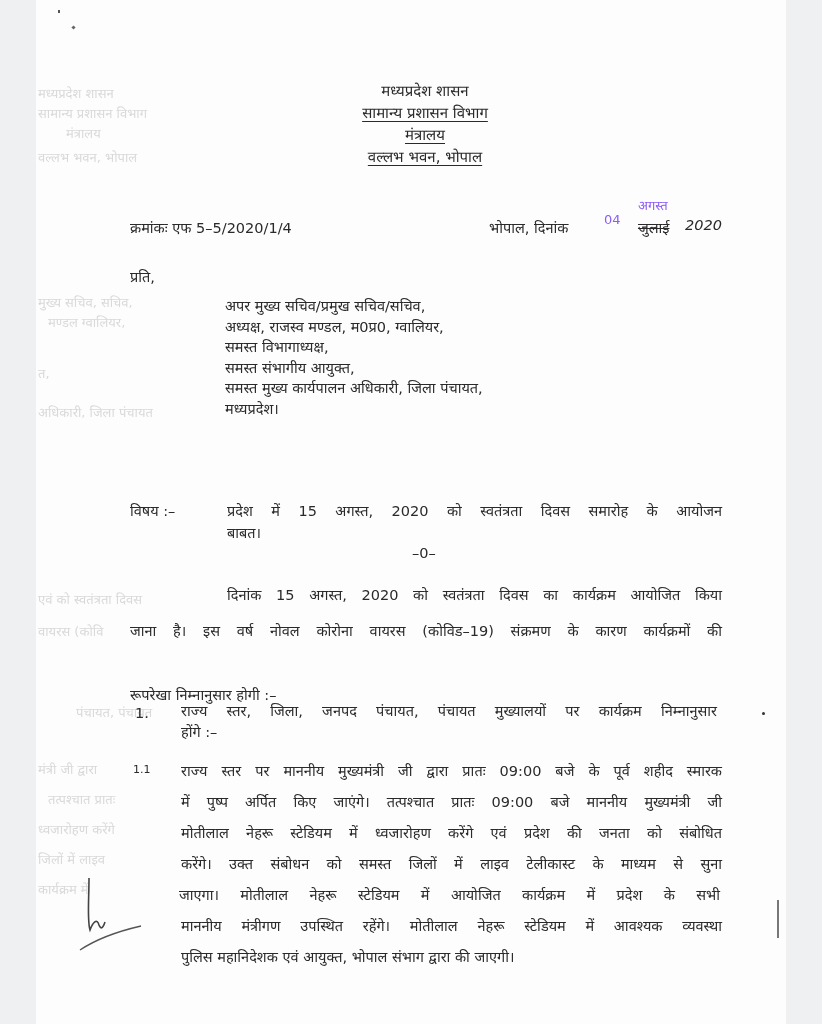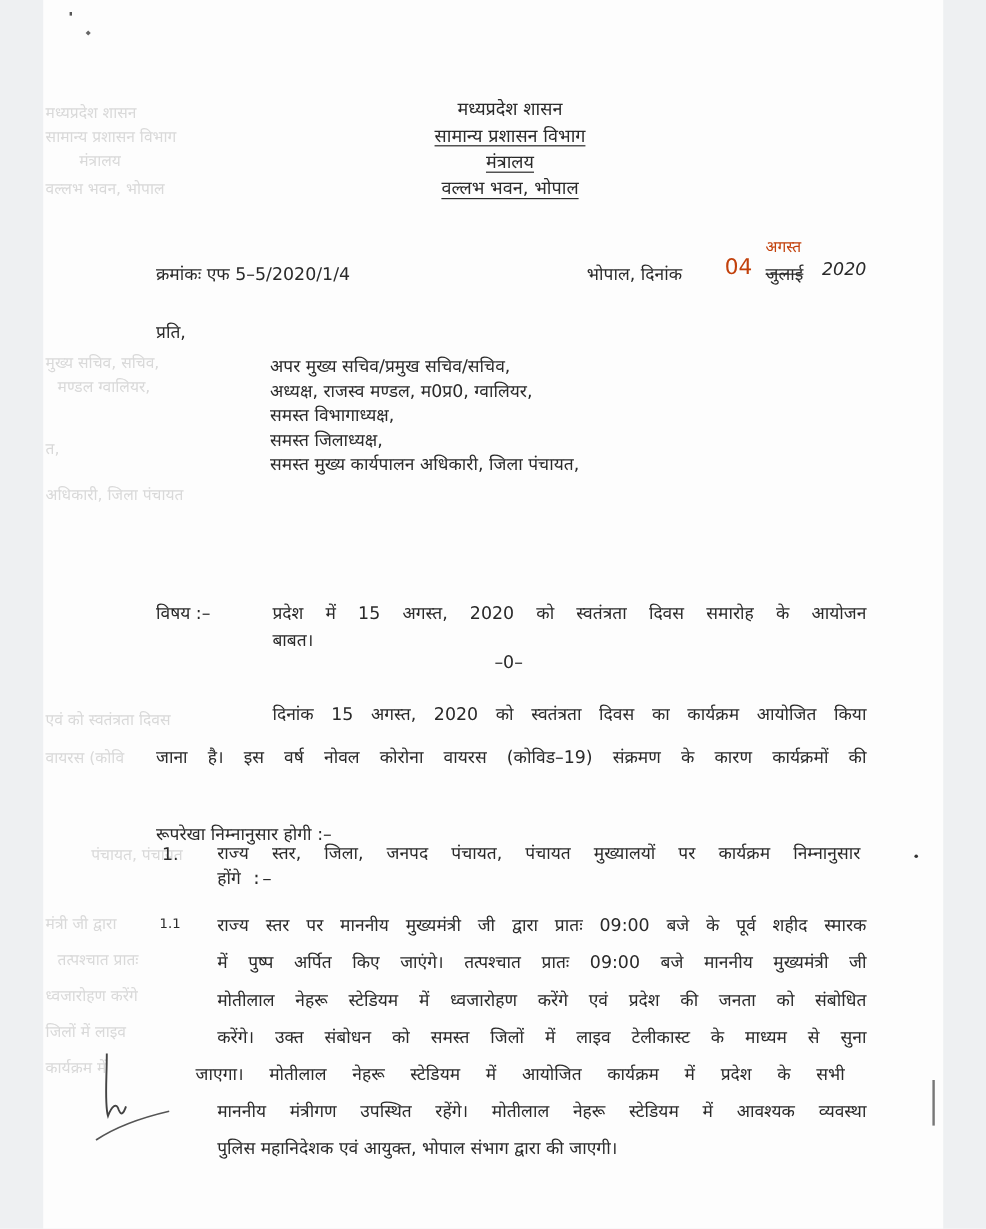--- a/index.html
+++ b/index.html
@@ -14,21 +14,21 @@
       position: absolute; left: 36px; top: 0; width: 750px; height: 1024px;
       background: #fdfdfd;
     }
     .abs { position: absolute; white-space: nowrap; }
     .ghost { color: #d9d9d9; font-size: 13px; }
     .hdr { position: absolute; left: 300px; width: 250px; text-align: center; font-size: 15px; line-height: 22px; }
     .hdr div { display: block; }
     .u { text-decoration: underline; text-underline-offset: 3px; }
     .txt { font-size: 14.5px; }
     .just { position: absolute; text-align: justify; text-align-last: justify; font-size: 14.5px; white-space: normal; }
-    .hand { font-family: "DejaVu Sans", sans-serif; color: #c2410c; }
+    .hand { font-family: "DejaVu Sans", sans-serif; color: #8b5cf6; }
   </style>
 </head>
 <body>
 
 <div class="page"></div>
 
 <div>
   <div class="abs ghost" style="left:38px;top:84px;">मध्यप्रदेश शासन</div>
   <div class="abs ghost" style="left:38px;top:104px;">सामान्य प्रशासन विभाग</div>
   <div class="abs ghost" style="left:66px;top:124px;">मंत्रालय</div>
@@ -49,54 +49,55 @@
 
 <div class="hdr" style="top:80px;">
   <div>मध्यप्रदेश शासन</div>
   <div class="u">सामान्य प्रशासन विभाग</div>
   <div class="u">मंत्रालय</div>
   <div class="u">वल्लभ भवन, भोपाल</div>
 </div>
 
 <div class="abs txt" style="left:130px;top:217px;">क्रमांकः एफ 5–5/2020/1/4</div>
 <div class="abs txt" style="left:489px;top:217px;">भोपाल,   दिनांक</div>
-<div class="abs hand" style="left:604px;top:212px;font-size:18px;">04</div>
+<div class="abs hand" style="left:604px;top:212px;font-size:13px;">04</div>
 <div class="abs hand" style="left:638px;top:196px;font-size:13px;">अगस्त</div>
 <div class="abs txt" style="left:638px;top:217px;text-decoration:line-through;">जुलाई</div>
 <div class="abs txt" style="left:685px;top:217px;font-style:italic;">2020</div>
 
 <div class="abs txt" style="left:130px;top:266px;">प्रति,</div>
 <div class="abs txt" style="left:225px;top:296px;line-height:20.5px;">
   <div>अपर मुख्य सचिव/प्रमुख सचिव/सचिव,</div>
   <div>अध्यक्ष, राजस्व मण्डल, म0प्र0, ग्वालियर,</div>
   <div>समस्त विभागाध्यक्ष,</div>
-  <div>समस्त जिलाध्यक्ष,</div>
+  <div>समस्त संभागीय आयुक्त,</div>
   <div>समस्त मुख्य कार्यपालन अधिकारी, जिला पंचायत,</div>
+  <div>मध्यप्रदेश।</div>
 </div>
 
 <div class="abs txt" style="left:130px;top:500px;">विषय :–</div>
 <div class="just" style="left:227px;top:500px;width:495px;">प्रदेश में 15 अगस्त, 2020 को स्वतंत्रता दिवस समारोह के आयोजन</div>
 <div class="abs txt" style="left:227px;top:522px;">बाबत।</div>
 <div class="abs txt" style="left:412px;top:545px;">–0–</div>
 
 <div class="just" style="left:227px;top:584px;width:495px;">दिनांक 15 अगस्त, 2020 को स्वतंत्रता दिवस का कार्यक्रम आयोजित किया</div>
 <div class="just" style="left:130px;top:620px;width:592px;">जाना है। इस वर्ष नोवल कोरोना वायरस (कोविड–19) संक्रमण के कारण कार्यक्रमों की</div>
 <div class="abs txt" style="left:130px;top:684px;">रूपरेखा निम्नानुसार होगी :–</div>
 
 <div class="abs txt" style="left:135px;top:705px;">1.</div>
 <div class="just" style="left:181px;top:700px;width:536px;">राज्य स्तर, जिला, जनपद पंचायत, पंचायत मुख्यालयों पर कार्यक्रम निम्नानुसार</div>
-<div class="abs txt" style="left:181px;top:721px;font-family:Liberation Mono, monospace;">होंगे :–</div>
+<div class="abs txt" style="left:181px;top:721px;">होंगे :–</div>
 <div class="abs" style="left:762px;top:712px;width:3px;height:3px;background:#333;border-radius:50%;"></div>
 
 <div class="abs txt" style="left:133px;top:763px;font-size:11px;">1.1</div>
 <div class="just" style="left:181px;top:760px;width:541px;">राज्य स्तर पर माननीय मुख्यमंत्री जी द्वारा प्रातः 09:00 बजे के पूर्व शहीद स्मारक</div>
 <div class="just" style="left:181px;top:791px;width:541px;">में पुष्प अर्पित किए जाएंगे। तत्पश्चात प्रातः 09:00 बजे माननीय मुख्यमंत्री जी</div>
 <div class="just" style="left:181px;top:822px;width:541px;">मोतीलाल नेहरू स्टेडियम में ध्वजारोहण करेंगे एवं प्रदेश की जनता को संबोधित</div>
 <div class="just" style="left:181px;top:853px;width:541px;">करेंगे। उक्त संबोधन को समस्त जिलों में लाइव टेलीकास्ट के माध्यम से सुना</div>
-<div class="just" style="left:163px;top:884px;width:541px;">जाएगा। मोतीलाल नेहरू स्टेडियम में आयोजित कार्यक्रम में प्रदेश के सभी</div>
+<div class="just" style="left:179px;top:884px;width:541px;">जाएगा। मोतीलाल नेहरू स्टेडियम में आयोजित कार्यक्रम में प्रदेश के सभी</div>
 <div class="just" style="left:181px;top:915px;width:541px;">माननीय मंत्रीगण उपस्थित रहेंगे। मोतीलाल नेहरू स्टेडियम में आवश्यक व्यवस्था</div>
 <div class="abs txt" style="left:181px;top:946px;">पुलिस महानिदेशक एवं आयुक्त, भोपाल संभाग द्वारा की जाएगी।</div>
 
 <svg class="abs" style="left:75px;top:870px;" width="70" height="90" viewBox="0 0 70 90">
   <path d="M14 8 C 14 30, 12 50, 15 60 C 18 52, 22 48, 24 55 C 26 60, 28 58, 30 52" fill="none" stroke="#444" stroke-width="1.6"></path>
   <path d="M5 80 C 20 70, 40 62, 66 56" fill="none" stroke="#555" stroke-width="1.4"></path>
 </svg>
 
 <div class="abs" style="left:777px;top:900px;width:2px;height:38px;background:#777;"></div>
 

